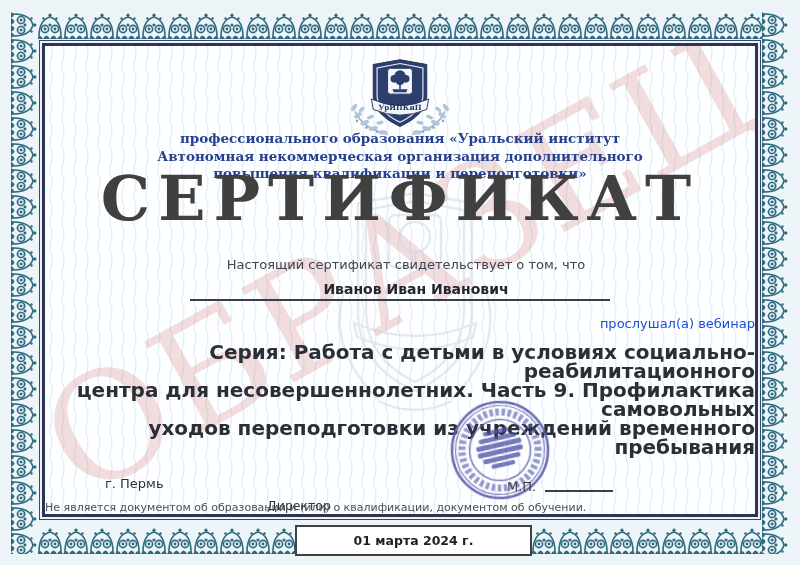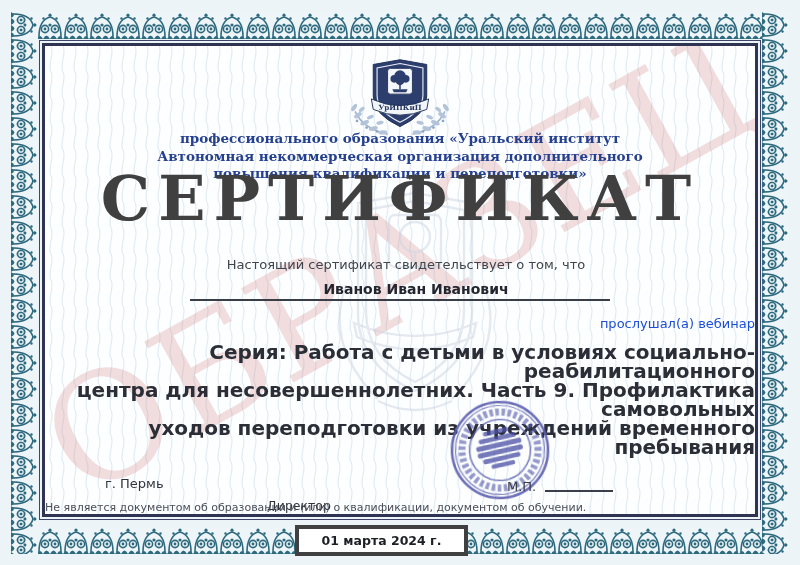--- a/index.html
+++ b/index.html
@@ -71,22 +71,22 @@
   .signer span { display:block;margin-top:41px; }
 
   .stamp { position:absolute; left:402px; top:351px; width:106px; height:106px; z-index:3; transform:rotate(-4deg); }
   .mp { position:absolute; left:462px; top:433px; font-size:13px; color:#3a3d46; z-index:3; }
   .sig-line { position:absolute; left:500px; top:444px; width:68px; height:2px; background:#3a3f4a; z-index:3; }
 
   .disclaimer { position:absolute; top:455px; left:0; width:100%; text-align:left; z-index:2;
     font-size:11px; color:#4b4e58; }
 
   .date-box {
-    position:absolute; left:295px; top:525px; width:173px; height:31px; z-index:6;
-    background:#ffffff; border:4px solid #404040;
+    position:absolute; left:295px; top:525px; width:237px; height:31px; z-index:6;
+    background:#ffffff; border:2px solid #404040;
     display:flex; align-items:center; justify-content:center;
     font-size:12.5px; font-weight:bold; color:#1d1f26;
   }
 </style>
 </head>
 <body>
 
 <div class="page">
 
   <svg width="0" height="0" style="position:absolute" aria-hidden="true">

